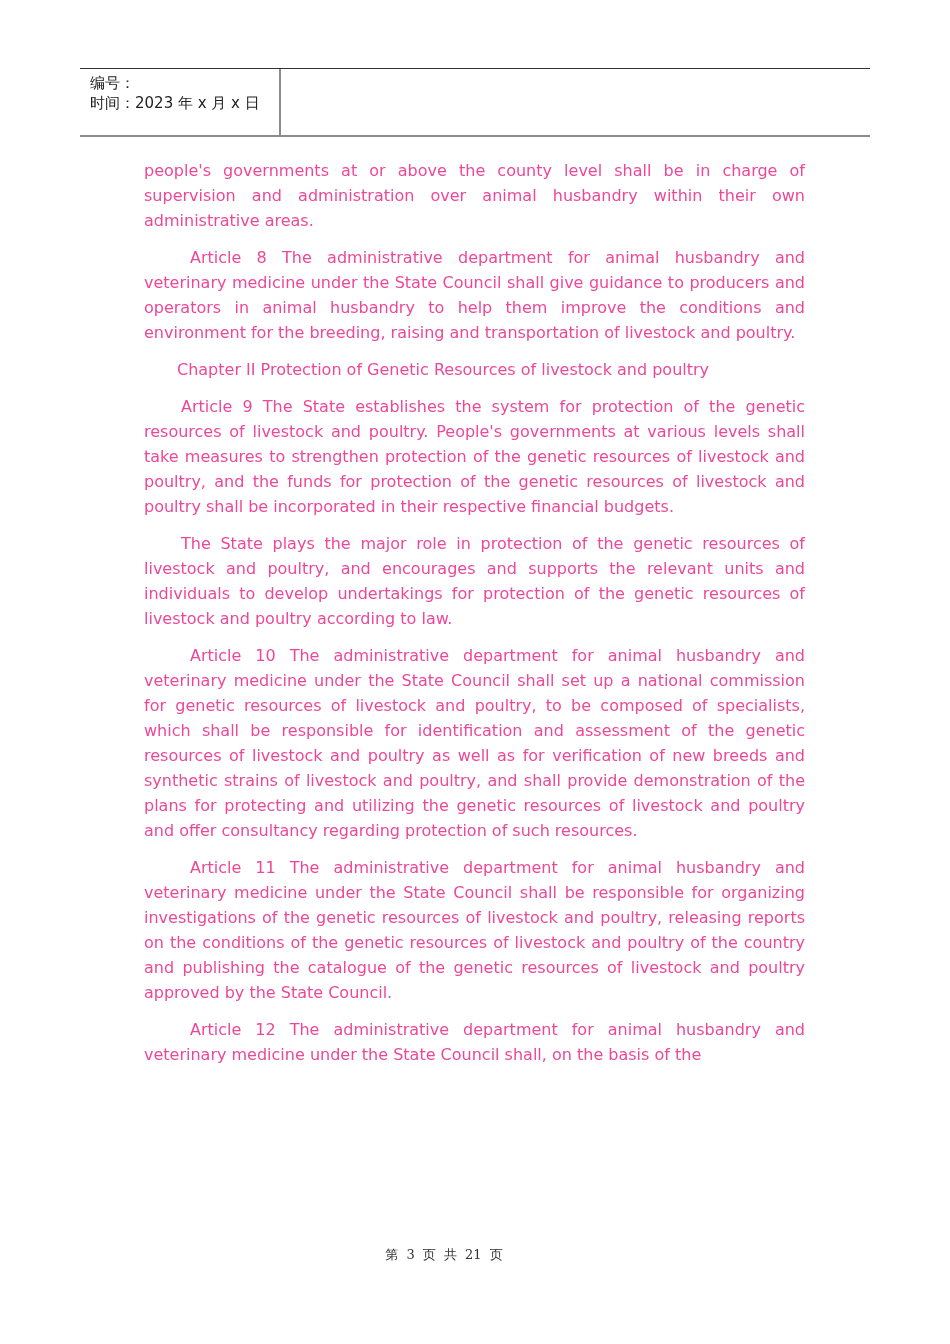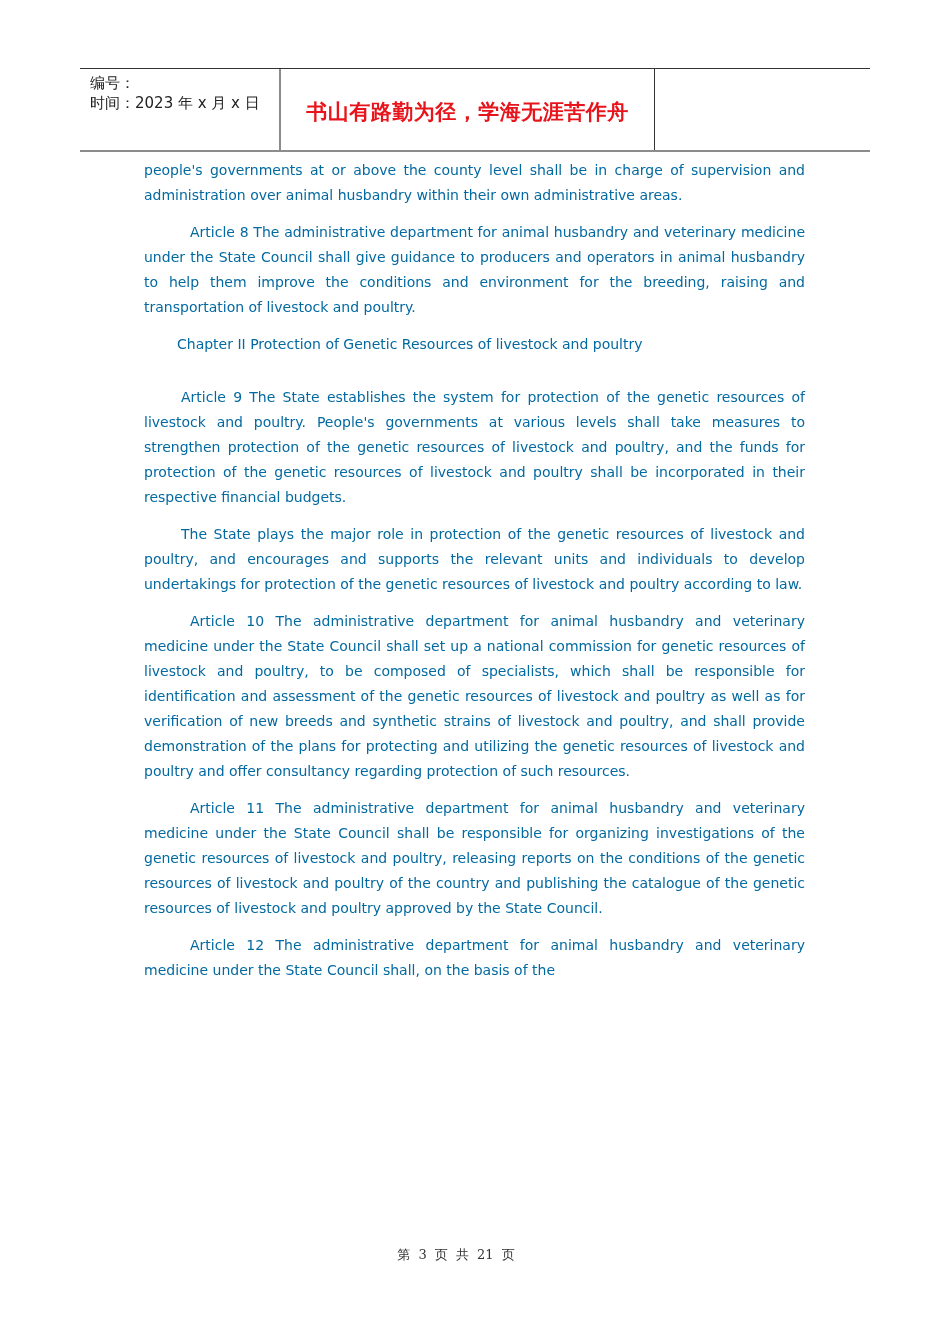--- a/index.html
+++ b/index.html
@@ -13,21 +13,21 @@
       position: relative;
       overflow: hidden;
       font-family: "DejaVu Sans", sans-serif;
       color: #1a1a1a;
     }
     .header {
       position: absolute;
       left: 80px;
       top: 68px;
       width: 790px;
-      height: 84px;
+      height: 69px;
       border-top: 1.5px solid #333333;
       border-bottom: 2px solid #8c8c8c;
       display: flex;
       box-sizing: border-box;
     }
     .hcell {
       height: 100%;
       box-sizing: border-box;
     }
     .hcell-left {
@@ -61,62 +61,59 @@
     }
     .hcell-right .small {
       font-size: 12px;
       margin: 0 2px;
     }
     .content {
       position: absolute;
       left: 144px;
       top: 158px;
       width: 661px;
-      font-size: 14px;
+      font-size: 16px;
       line-height: 25px;
       text-align: justify;
-      color: #0369a1;
+      color: #ec4899;
     }
     .para {
       margin: 0 0 12px 0;
       text-align: justify;
     }
     .indent {
       text-indent: 37px;
     }
     .indent-a {
       text-indent: 46px;
     }
     .chapter {
-      margin: 0 0 28px 0;
+      margin: 0 0 12px 0;
       text-indent: 33px;
       text-align: left;
     }
     .footer {
       position: absolute;
-      left: 16px;
+      left: 4px;
       width: 880px;
       top: 1246px;
       text-align: center;
       font-family: "DejaVu Serif", serif;
       font-size: 13px;
       color: #333;
       word-spacing: 4px;
     }
   </style>
 </head>
 <body>
 
 <div class="header">
   <div class="hcell hcell-left">
     <div>编号：</div>
     <div>时间：2023 年 x 月 x 日</div>
-  </div>
-  <div class="hcell hcell-mid">
-    <span>书山有路勤为径，学海无涯苦作舟</span>
   </div>
 </div>
 
 <div class="content">
   <p class="para">people's governments at or above the county level shall be in charge of supervision and administration over animal husbandry within their own administrative areas.</p>
   <p class="para indent-a">Article 8 The administrative department for animal husbandry and veterinary medicine under the State Council shall give guidance to producers and operators in animal husbandry to help them improve the conditions and environment for the breeding, raising and transportation of livestock and poultry.</p>
   <p class="chapter">Chapter II Protection of Genetic Resources of livestock and poultry</p>
   <p class="para indent">Article 9 The State establishes the system for protection of the genetic resources of livestock and poultry. People's governments at various levels shall take measures to strengthen protection of the genetic resources of livestock and poultry, and the funds for protection of the genetic resources of livestock and poultry shall be incorporated in their respective financial budgets.</p>
   <p class="para indent">The State plays the major role in protection of the genetic resources of livestock and poultry, and encourages and supports the relevant units and individuals to develop undertakings for protection of the genetic resources of livestock and poultry according to law.</p>
   <p class="para indent-a">Article 10 The administrative department for animal husbandry and veterinary medicine under the State Council shall set up a national commission for genetic resources of livestock and poultry, to be composed of specialists, which shall be responsible for identification and assessment of the genetic resources of livestock and poultry as well as for verification of new breeds and synthetic strains of livestock and poultry, and shall provide demonstration of the plans for protecting and utilizing the genetic resources of livestock and poultry and offer consultancy regarding protection of such resources.</p>

